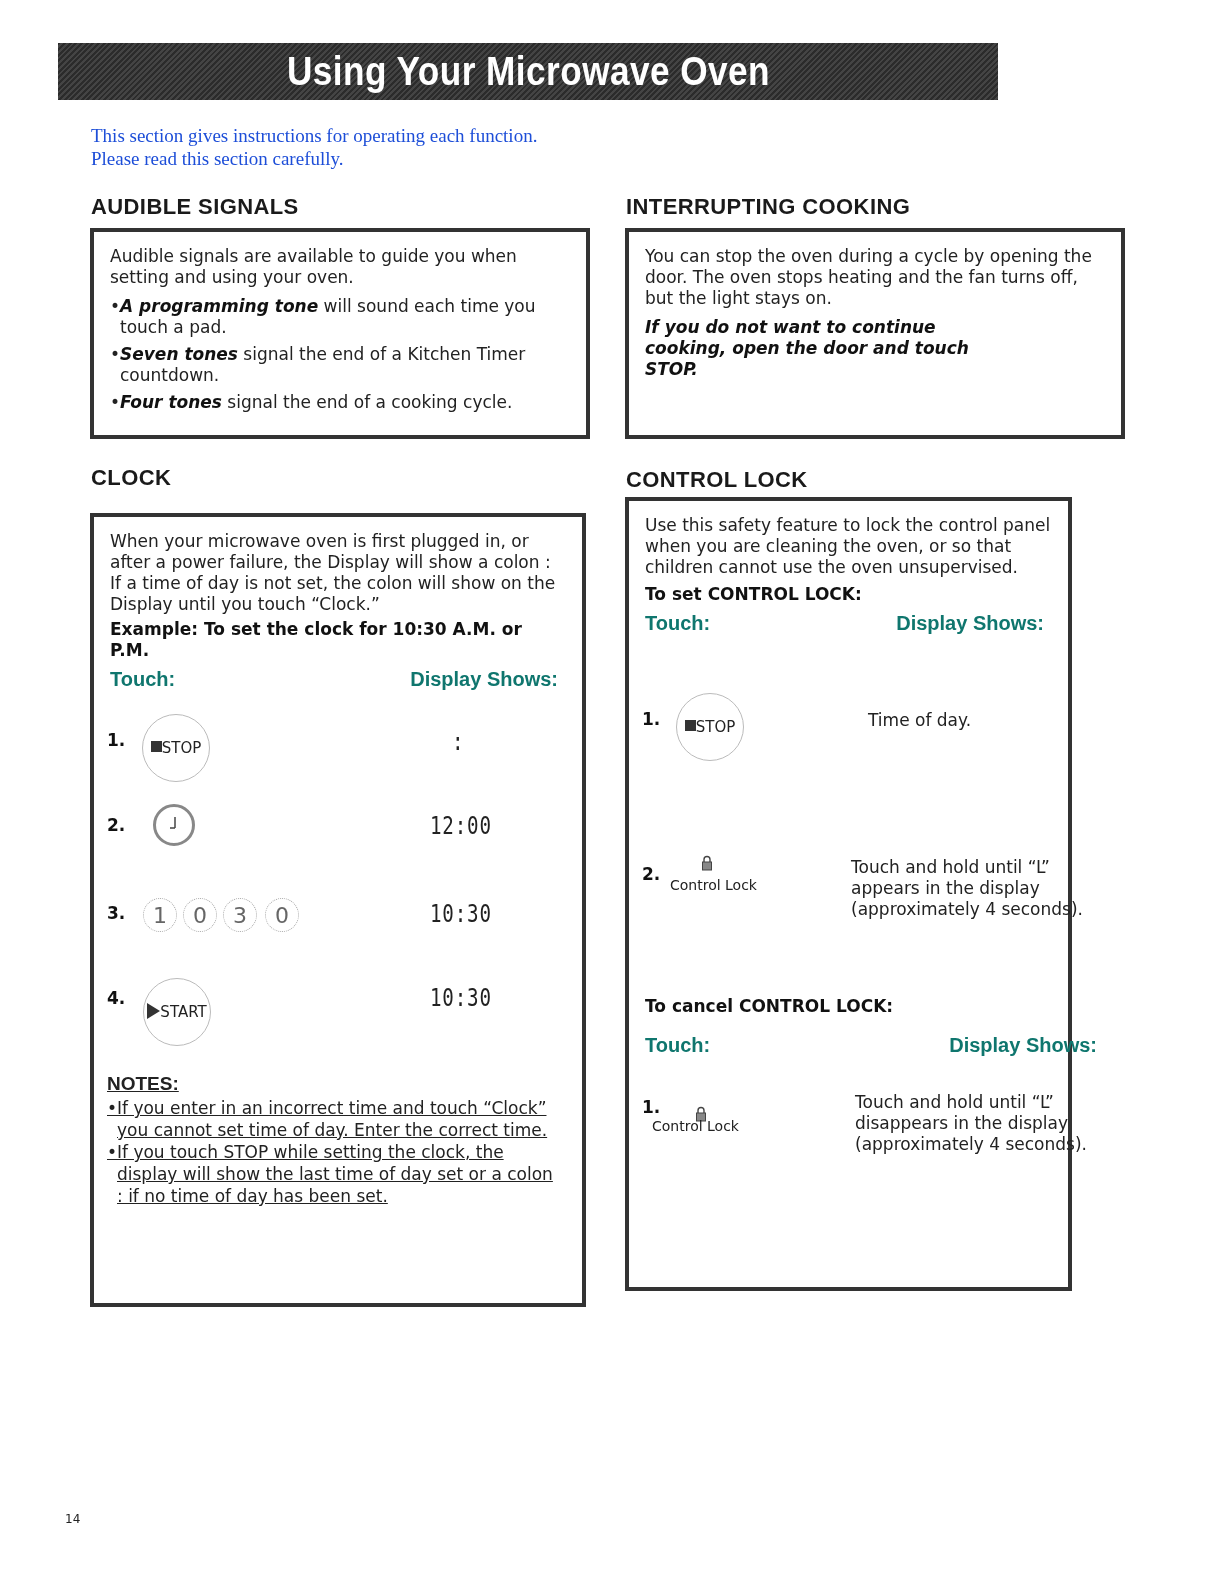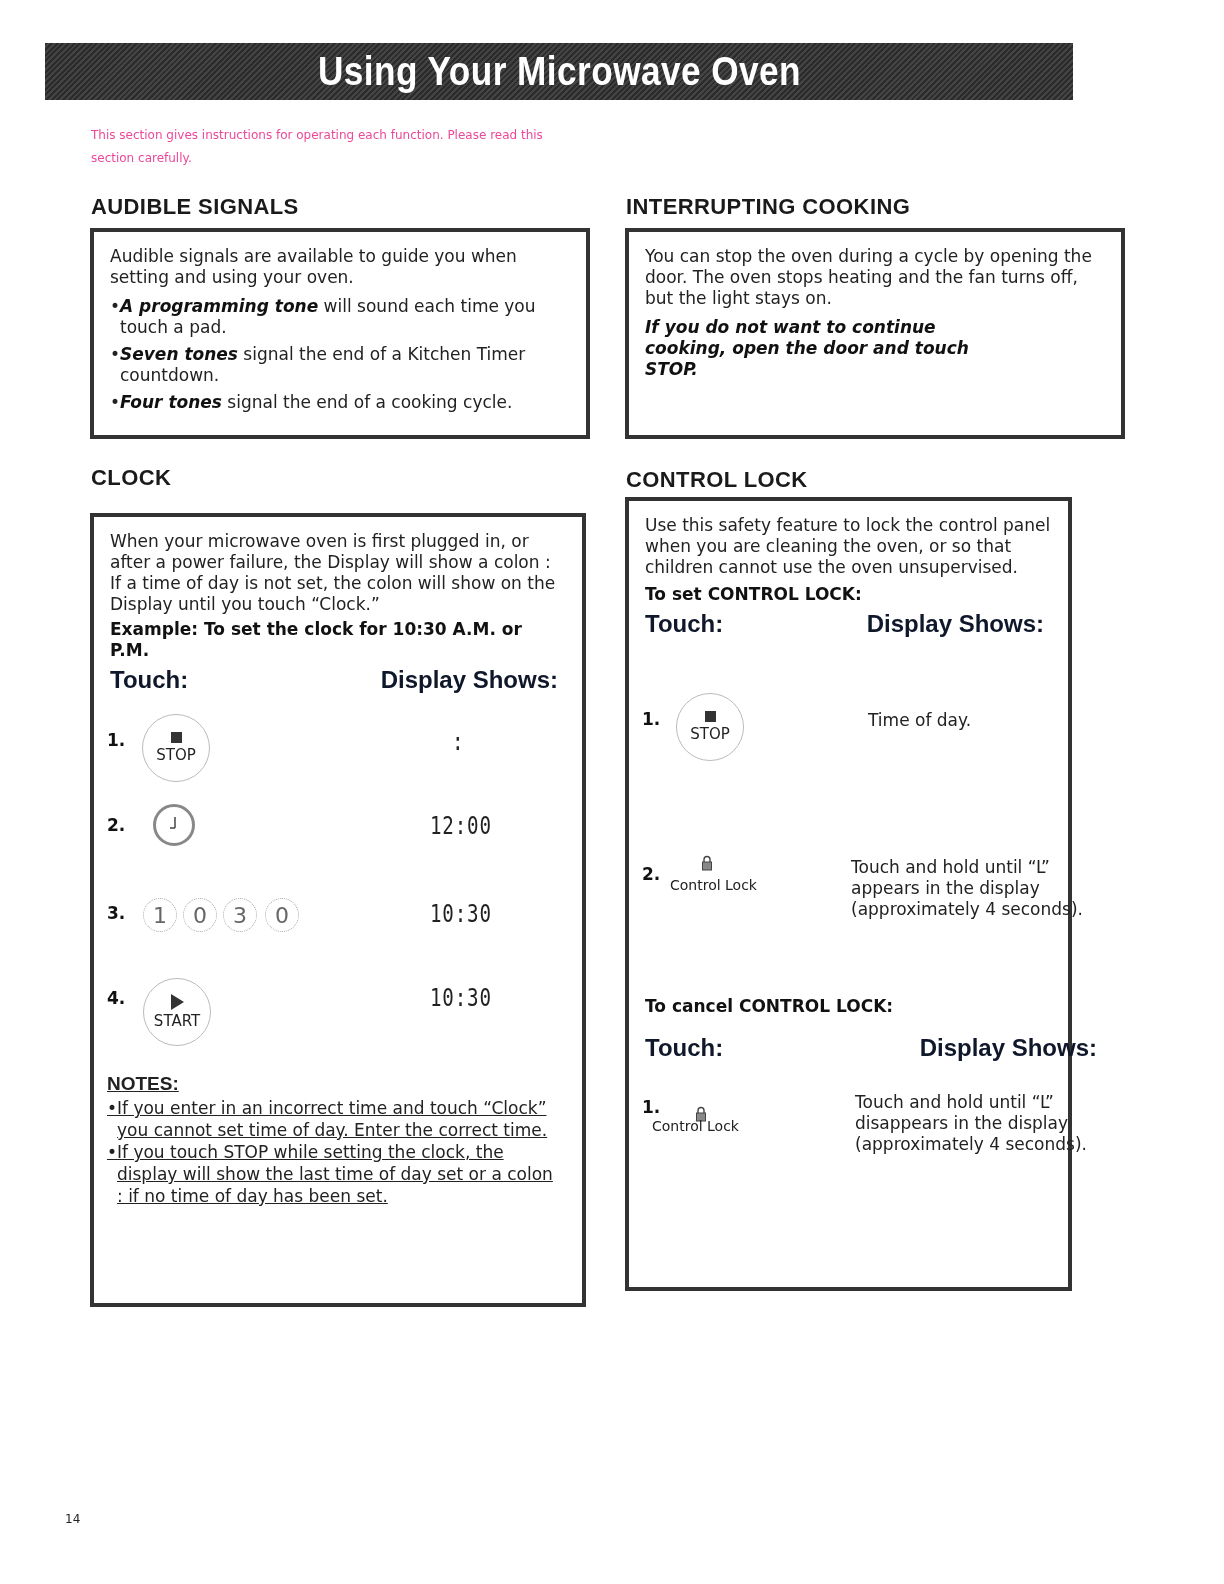--- a/index.html
+++ b/index.html
@@ -1,58 +1,58 @@
 <!DOCTYPE html>
 <html><head>
 <meta charset="utf-8">
 <style>
   * { box-sizing: border-box; margin: 0; padding: 0; }
   html, body { width: 1224px; height: 1584px; background: #ffffff; }
   body { position: relative; font-family: "DejaVu Sans", sans-serif; color: #1a1a1a; overflow: hidden; }
 
   .banner {
-    position: absolute; left: 45px; top: 43px; width: 1028px; height: 57px;
+    position: absolute; left: 58px; top: 43px; width: 940px; height: 57px;
     background: repeating-linear-gradient(135deg, #2b2b2b 0px, #2b2b2b 2px, #444 2px, #444 4px);
     display: flex; align-items: center; justify-content: center;
   }
   .banner h1 {
     color: #ffffff; font-family: "Liberation Sans", sans-serif; font-weight: bold;
     font-size: 40px; letter-spacing: 0.5px; transform: scaleX(0.88);
   }
 
   .intro {
     position: absolute; left: 91px; top: 124px; width: 480px;
-    font-size: 12px; line-height: 23px; color: #ec4899;
+    font-size: 19px; line-height: 23px; color: #1d4ed8; font-family: Liberation Serif, serif;
   }
 
   .section-title {
     position: absolute; font-family: "Liberation Sans", sans-serif; font-weight: bold;
     font-size: 22px; letter-spacing: 0.4px; color: #1a1a1a;
   }
 
   .box {
     position: absolute; border: 4px solid #333; background: #fff;
     padding: 14px 16px 10px 16px; font-size: 17px; line-height: 21px; color: #222;
   }
   .box p { margin-bottom: 8px; }
   .bullet { display: flex; margin-bottom: 6px; }
   .bullet .dot { width: 10px; flex: none; }
   .bullet .txt { flex: 1; }
   b { font-weight: bold; color: #111; font-style: italic; }
 
   .subhead { font-weight: bold; font-size: 17px; color: #111; margin-bottom: 8px; }
   .th-row {
     display: flex; justify-content: space-between; font-family: "Liberation Sans", sans-serif;
-    font-weight: bold; font-size: 24px; color: #0f172a; padding-right: 8px; text-align: right;
+    font-weight: bold; font-size: 20px; color: #0f766e; padding-right: 8px; text-align: right;
   }
   .step-num { position: absolute; font-weight: bold; font-size: 17px; color: #111; }
 
   .round-btn {
     position: absolute; border: 1.5px solid #bbb; border-radius: 50%;
-    display: flex; flex-direction: column; align-items: center; justify-content: center;
+    display: flex; flex-direction: row; align-items: center; justify-content: center;
     font-size: 15px; color: #222; background: #fff;
   }
   .stop-square { width: 11px; height: 11px; background: #333; margin-bottom: 3px; }
   .start-tri { width: 0; height: 0; border-top: 8px solid transparent; border-bottom: 8px solid transparent; border-left: 13px solid #333; margin-bottom: 2px; }
 
   .digit-btn {
     position: absolute; width: 34px; height: 34px; border: 1px dotted #aaa; border-radius: 50%;
     display: flex; align-items: center; justify-content: center; font-size: 22px; color: #666;
   }
 

